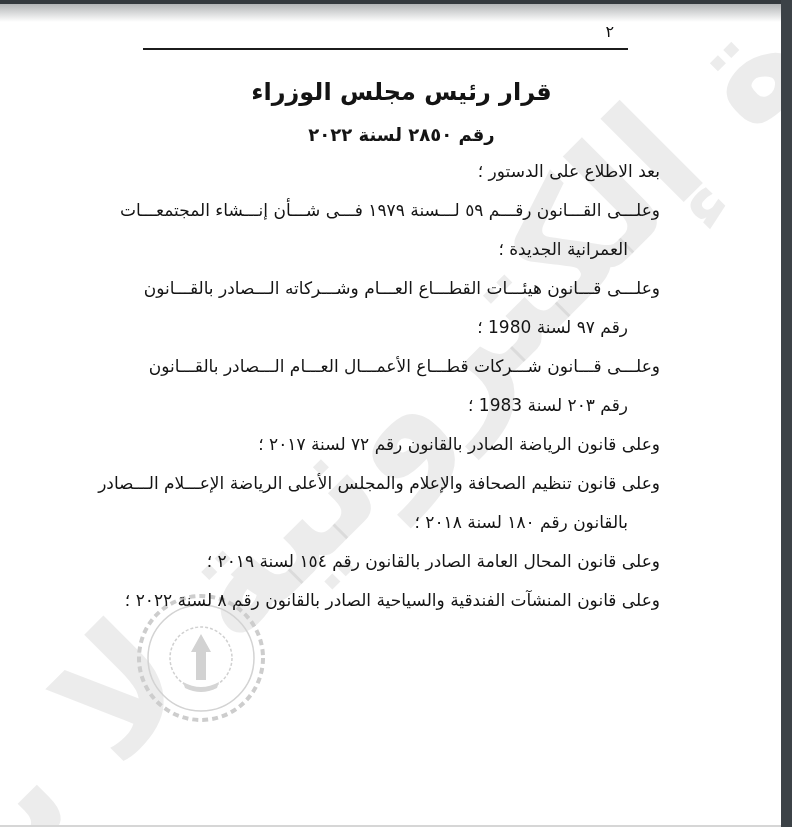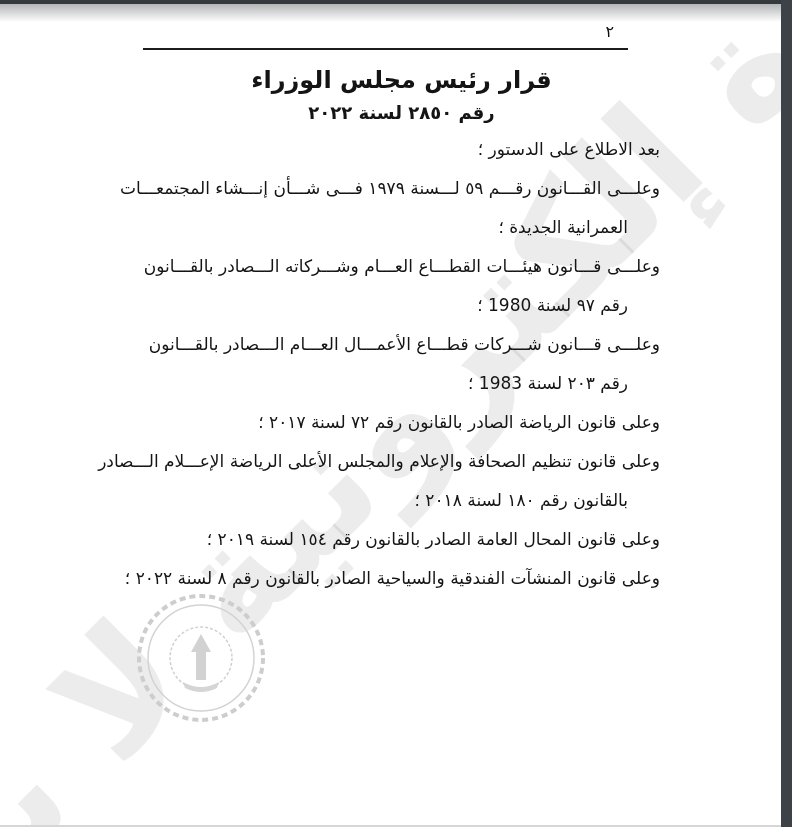--- a/index.html
+++ b/index.html
@@ -34,22 +34,22 @@
     direction:rtl; color:#141414; z-index:2;
   }
   .gazette-header {
     padding:22px 46px 0 0;
     display:flex; align-items:baseline; gap:17px;
     font-size:16px; color:#101010;
   }
   .gazette-header .page-num { flex:0 0 auto; }
   .header-rule { height:2px; background:#1c1c1c; margin:7px 32px 0 0; }
 
-  .decree-title  { margin-top:16px; text-align:center; font-weight:bold; font-size:24px; }
-  .decree-number { margin-top:8px; text-align:center; font-weight:bold; font-size:18px; }
+  .decree-title  { margin-top:28px; text-align:center; font-weight:bold; font-size:24px; }
+  .decree-number { margin-top:18px; text-align:center; font-weight:bold; font-size:18px; }
   .issuer        { margin-top:19px; text-align:right;  font-weight:bold; font-size:17.5px; }
 
   .body-text { margin-top:7px; font-size:17px; }
   .body-text .line { line-height:39px; white-space:nowrap; }
   .body-text .line.cont { padding-right:32px; }
 </style>
 </head>
 <body>
 
 <div id="page">

